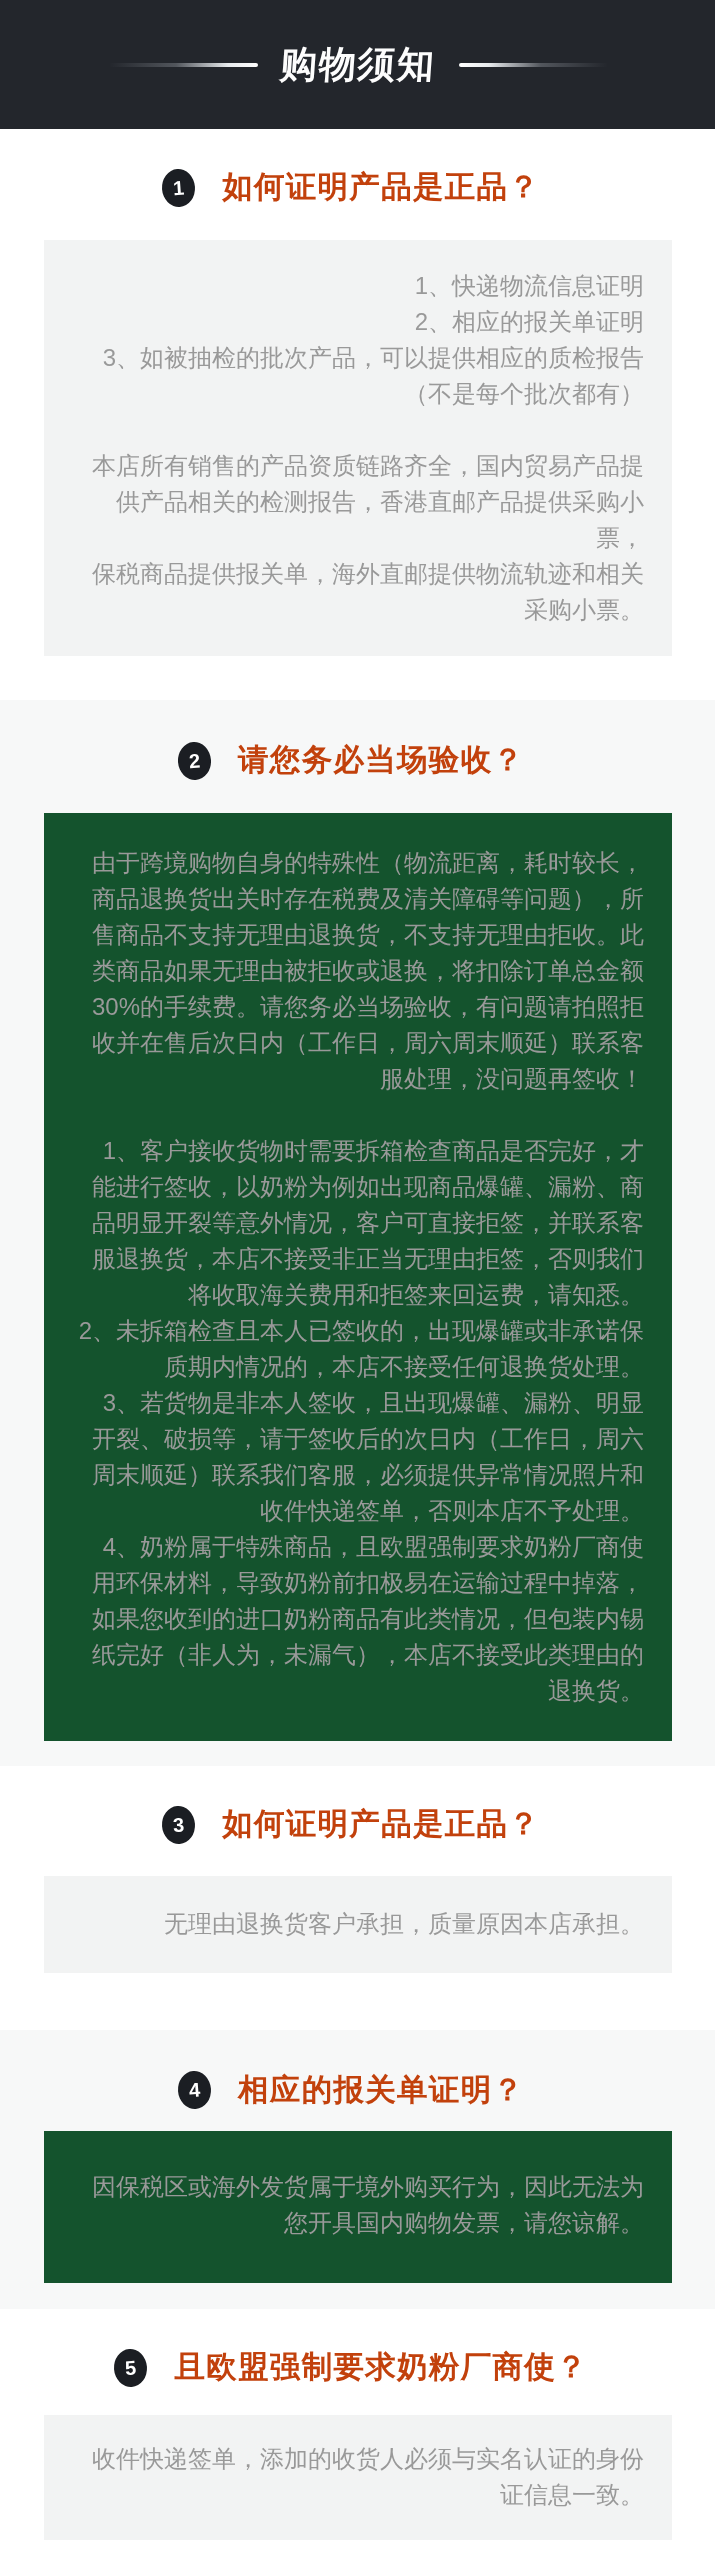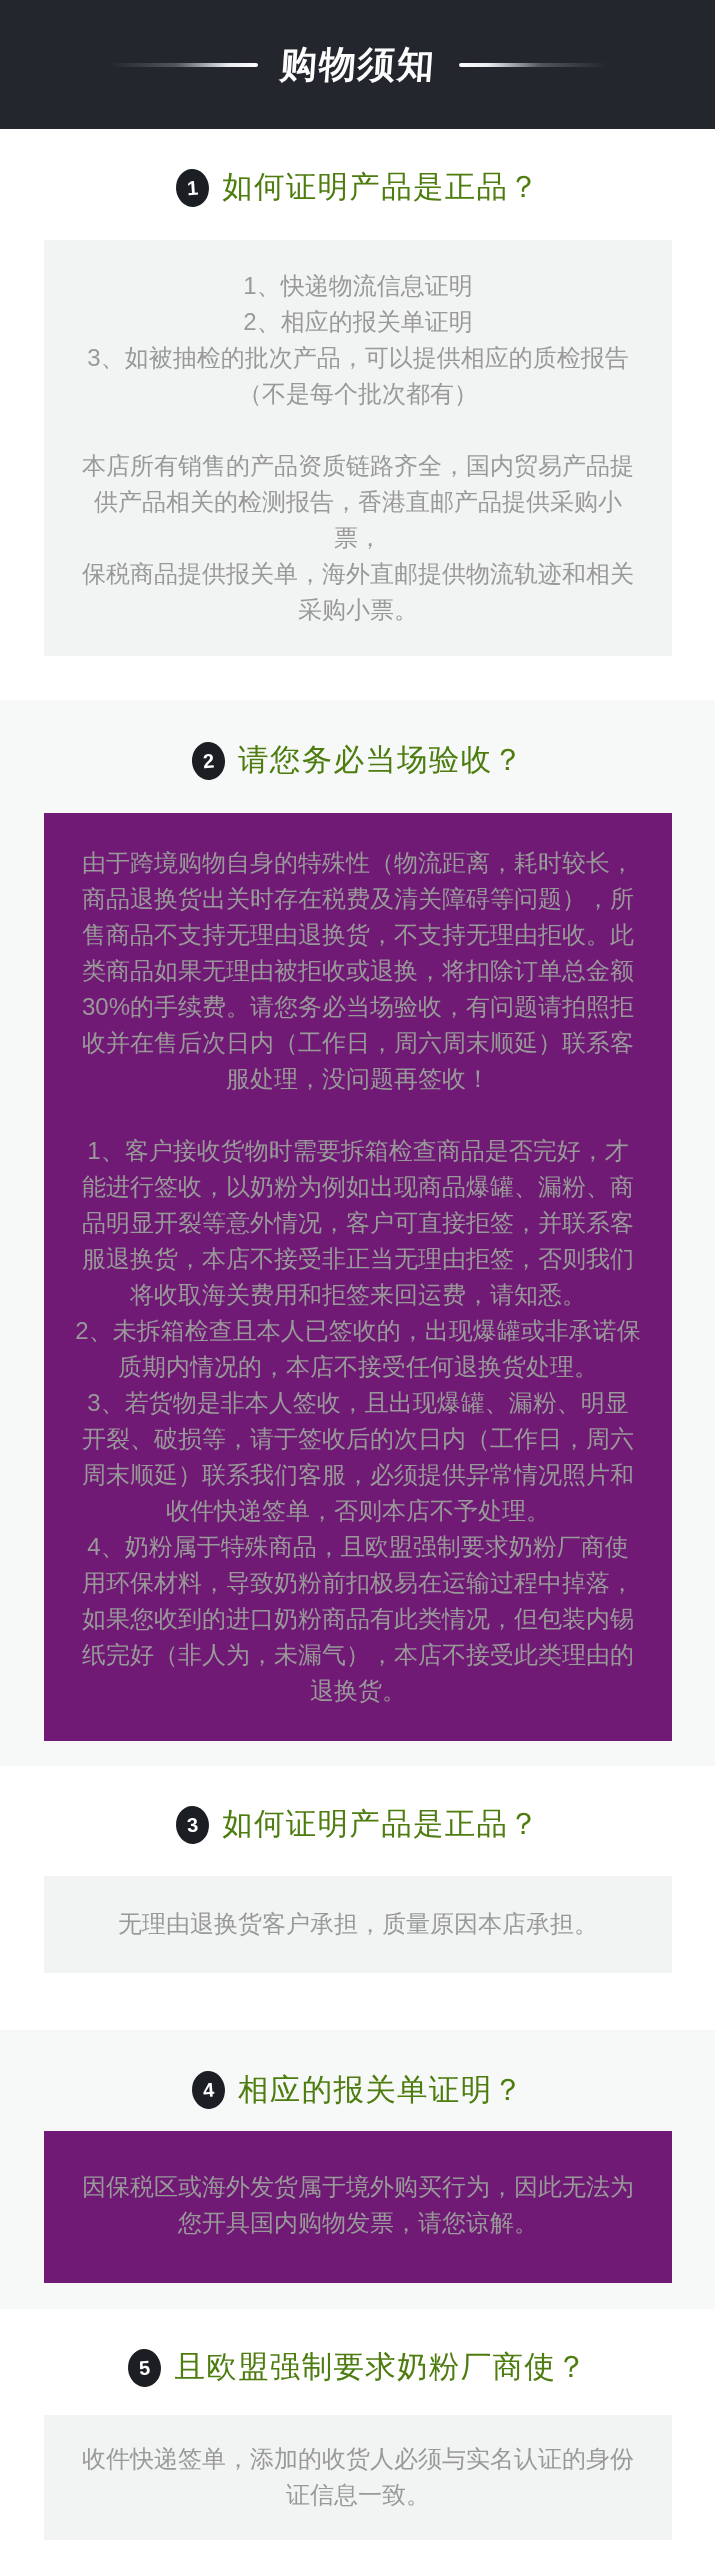--- a/index.html
+++ b/index.html
@@ -60,42 +60,42 @@
     background: #1b1e23;
     color: #ffffff;
     font-size: 20px;
     font-weight: bold;
     display: flex;
     align-items: center;
     justify-content: center;
     transform: rotate(-4deg);
   }
   .sec-title {
-    margin: 0;
+    margin: 14px;
     font-size: 30.5px;
-    font-weight: 400;
-    color: #4d7c0f;
+    font-weight: 700;
+    color: #c2410c;
     letter-spacing: 1.3px;
     white-space: nowrap;
   }
 
   .box {
     margin: 32px 44px 0 44px;
     background: #f2f3f3;
     padding: 28px;
   }
-  .sec-gray .box { background: #701a75; }
+  .sec-gray .box { background: #14532d; }
 
   .sec-body {
     margin: 0;
     color: #999999;
     font-size: 24px;
     line-height: 36px;
     white-space: pre-line;
-    text-align: center;
+    text-align: right;
   }
 
   
   .s1 { padding: 38px 0 44px 0; }
   .s2 { padding: 40px 0 25px 0; }
   .s3 { padding: 38px 0 57px 0; }
   .s4 { padding: 40px 0 26.5px 0; }
   .s5 { padding: 38px 0 56px 0; }
 
   .s2 .box { padding: 32px 28px; }

